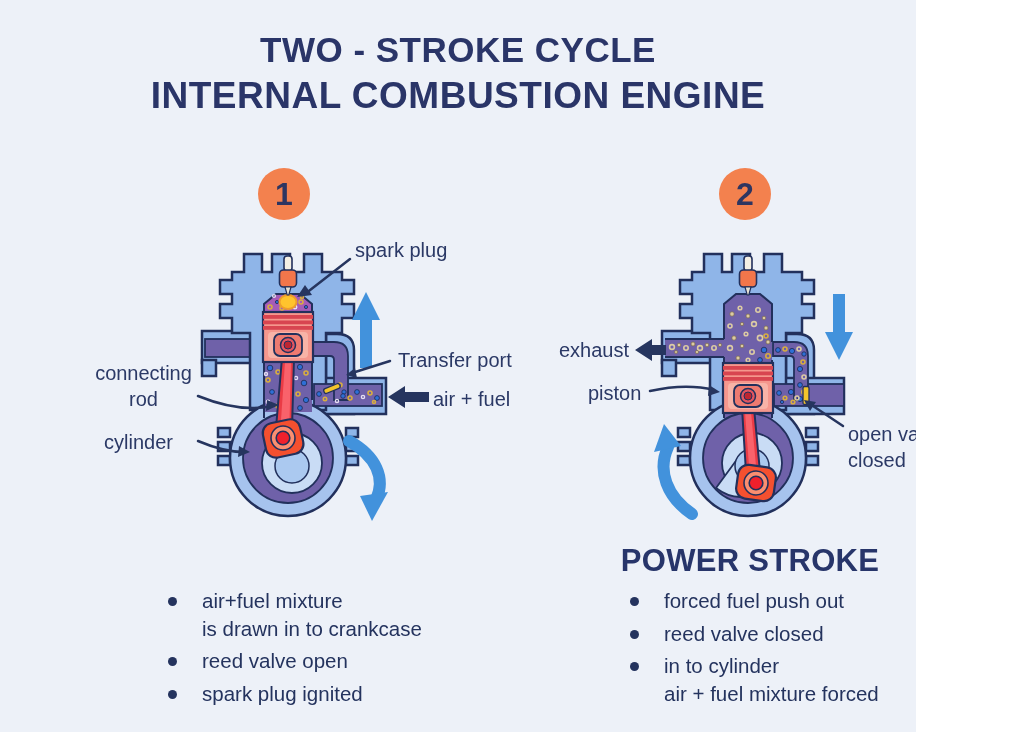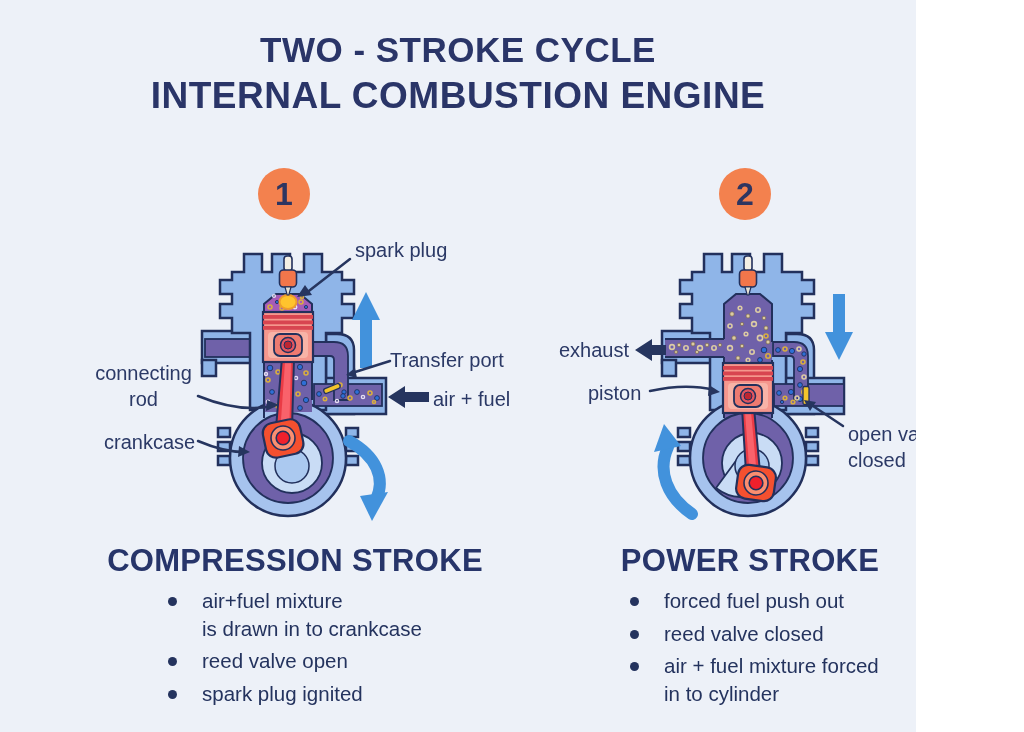--- a/index.html
+++ b/index.html
@@ -302,35 +302,34 @@
       <path class="ann" d="M650,391 Q686,383 714,390"></path>
         <polygon class="arrow-navy" points="720,392 708,396 709,385"></polygon>
     </g>
     <g>
       <path class="ann" d="M843,426 L810,404"></path>
         <polygon class="arrow-navy" points="804,400 816,402 810,411"></polygon>
     </g>
   </svg>
 
   <div class="lbl" style="left:355px;top:237px;">spark plug</div>
-  <div class="lbl" style="left:390px;top:347px;text-align:center;">Transfer port</div>
+  <div class="lbl" style="left:398px;top:347px;text-align:center;">Transfer port</div>
   <div class="lbl" style="left:433px;top:386px;">air + fuel</div>
   <div class="lbl lbl-center" style="left:92px;top:360px;width:103px;">
     <div>connecting</div>
     <div>rod</div>
   </div>
-  <div class="lbl" style="left:104px;top:429px;">crankcase</div>
+  <div class="lbl" style="left:104px;top:429px;">cylinder</div>
   <div class="lbl" style="left:559px;top:337px;">exhaust</div>
   <div class="lbl" style="left:588px;top:380px;text-align:right;">piston</div>
   <div class="lbl" style="left:848px;top:421px;">
     <div>open valve</div>
     <div>closed</div>
   </div>
 
-  <div class="stroke-heading" style="left:295px;top:543px;">COMPRESSION STROKE</div>
   <div class="stroke-heading" style="left:750px;top:543px;">POWER STROKE</div>
 
   <div class="blist" style="left:168px;top:587px;width:330px;">
     <div class="b-row">
       <span class="b-dot"></span>
       <div>
         <div>air+fuel mixture</div>
         <div>is drawn in to crankcase</div>
       </div>
     </div>
@@ -349,19 +348,19 @@
       <span class="b-dot"></span>
       <div>forced fuel push out</div>
     </div>
     <div class="b-row">
       <span class="b-dot"></span>
       <div>reed valve closed</div>
     </div>
     <div class="b-row">
       <span class="b-dot"></span>
       <div>
+        <div>in to cylinder</div>
         <div>air + fuel mixture forced</div>
-        <div>in to cylinder</div>
       </div>
     </div>
   </div>
 
 </div>
 
 </body></html>

